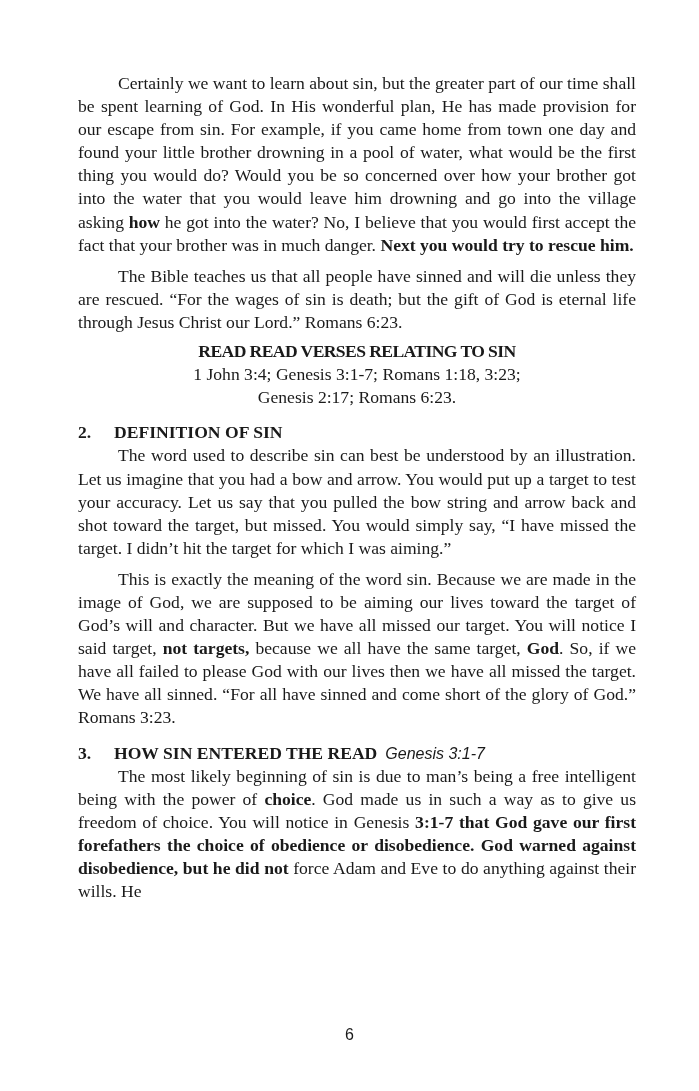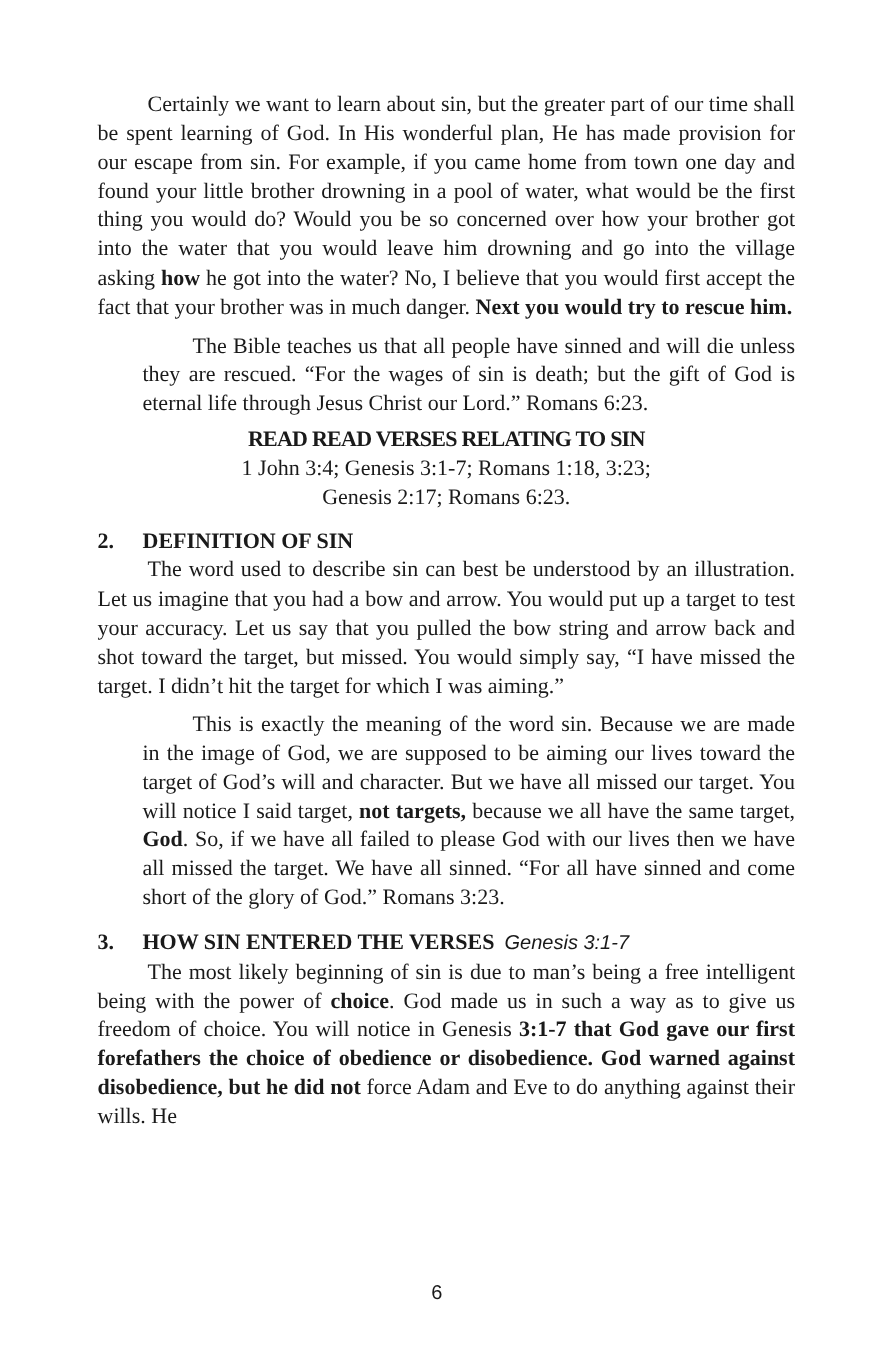--- a/index.html
+++ b/index.html
@@ -5,21 +5,21 @@
   html, body { margin: 0; padding: 0; background: #ffffff; }
   body { width: 699px; height: 1091px; position: relative; overflow: hidden; }
   .page {
     position: absolute; left: 78px; top: 72px; width: 558px;
     font-family: "Liberation Serif", "DejaVu Serif", serif;
     font-size: 17.6px; line-height: 23.1px; color: #1a1a1a;
     text-align: justify;
   }
   p { margin: 0; }
   .para { text-indent: 40px; }
-  .gap { margin-top: 8px; margin-left: 36px; }
+  .gap { margin-top: 8px; }
   .b { font-weight: bold; }
   .center { text-align: center; }
   .verses-title { font-weight: bold; letter-spacing: -0.6px; margin-top: 6px; }
   .heading { margin-top: 12px; font-weight: bold; text-align: left; }
   .heading .num { display: inline-block; width: 36px; }
   .heading .ref { font-weight: normal; font-style: italic; font-family: "Liberation Sans", "DejaVu Sans", sans-serif; font-size: 16px; margin-left: 8px; text-align: center; }
   .page-number {
     position: absolute; left: 0; width: 699px; top: 1026px; text-align: center;
     font-family: "Liberation Sans", "DejaVu Sans", sans-serif; font-size: 16px; color: #1a1a1a;
   }
@@ -45,20 +45,20 @@
     <span class="num">2.</span><span>DEFINITION OF SIN</span>
   </p>
   <p class="para">
     <span>The word used to describe sin can best be understood by an illustration. Let us imagine that you had a bow and arrow. You would put up a target to test your accuracy. Let us say that you pulled the bow string and arrow back and shot toward the target, but missed. You would simply say, “I have missed the target. I didn’t hit the target for which I was aiming.”</span>
   </p>
   <p class="para gap">
     <span>This is exactly the meaning of the word sin. Because we are made in the image of God, we are supposed to be aiming our lives toward the target of God’s will and character. But we have all missed our target. You will notice I said target, </span><span class="b">not targets,</span><span> because we all have the same target, </span><span class="b">God</span><span>. So, if we have all failed to please God with our lives then we have all missed the target. We have all sinned. “For all have sinned and come short of the glory of God.” Romans 3:23.</span>
   </p>
 
   <p class="heading">
-    <span class="num">3.</span><span>HOW SIN ENTERED THE VERSES</span><span class="ref">Genesis 3:1-7</span>
+    <span class="num">3.</span><span>HOW SIN ENTERED THE READ</span><span class="ref">Genesis 3:1-7</span>
   </p>
   <p class="para">
     <span>The most likely beginning of sin is due to man’s being a free intelligent being with the power of </span><span class="b">choice</span><span>. God made us in such a way as to give us freedom of choice. You will notice in Genesis </span><span class="b">3:1-7 that God gave our first forefathers the choice of obedience or disobedience. God warned against disobedience, but he did not</span><span> force Adam and Eve to do anything against their wills. He</span>
   </p>
 </div>
 
 <div class="page-number">6</div>
 
 </body></html>

